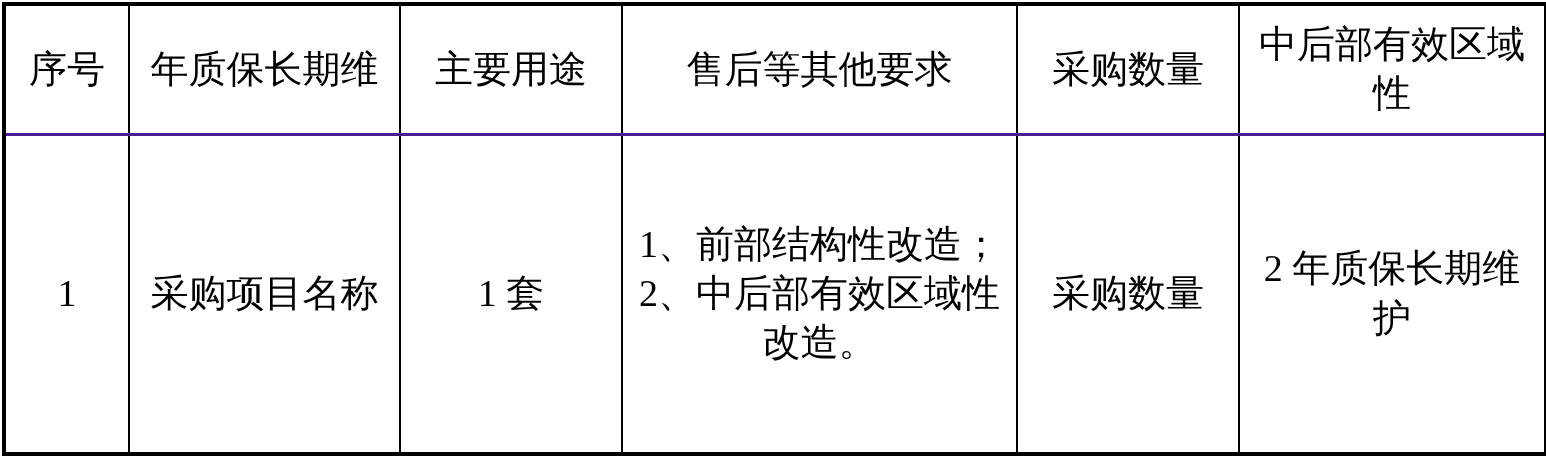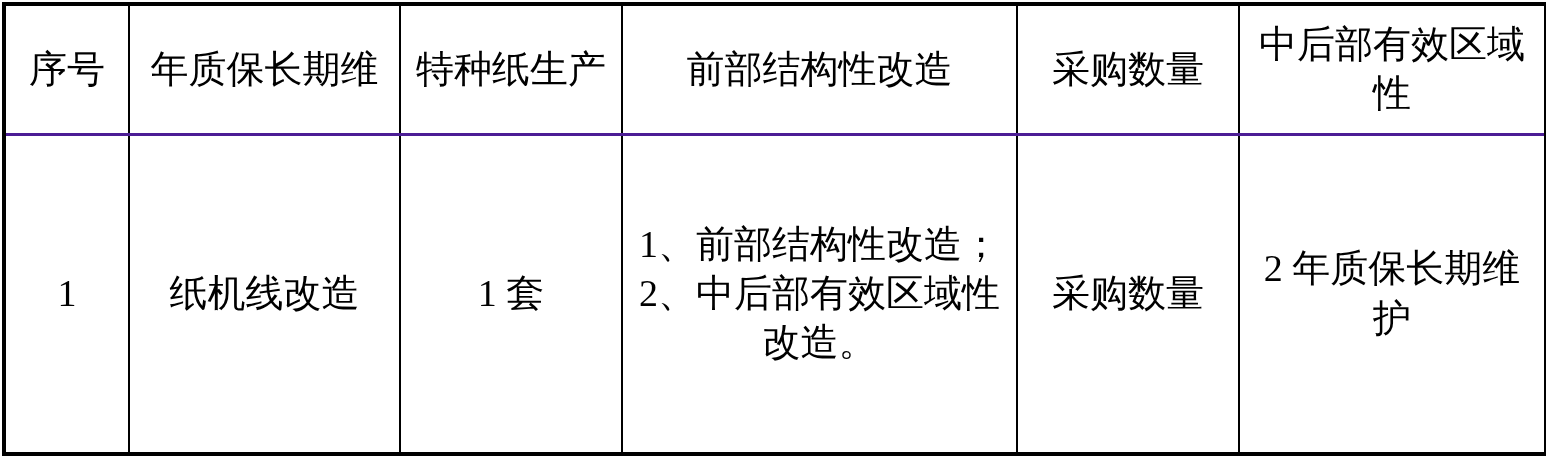--- a/index.html
+++ b/index.html
@@ -63,30 +63,30 @@
     <col class="c-name">
     <col class="c-qty">
     <col class="c-req">
     <col class="c-use">
     <col class="c-after">
   </colgroup>
   <thead>
     <tr>
       <th>序号</th>
       <th>年质保长期维</th>
-      <th>特种纸生产</th>
-      <th>前部结构性改造</th>
+      <th>主要用途</th>
+      <th>售后等其他要求</th>
       <th>采购数量</th>
       <th>中后部有效区域性</th>
     </tr>
   </thead>
   <tbody>
     <tr>
       <td>1</td>
-      <td>纸机线改造</td>
+      <td>采购项目名称</td>
       <td>1 套</td>
       <td>1、前部结构性改造；
 2、中后部有效区域性
 改造。</td>
       <td>采购数量</td>
       <td>2 年质保长期维
 护</td>
     </tr>
   </tbody>
 </table>

